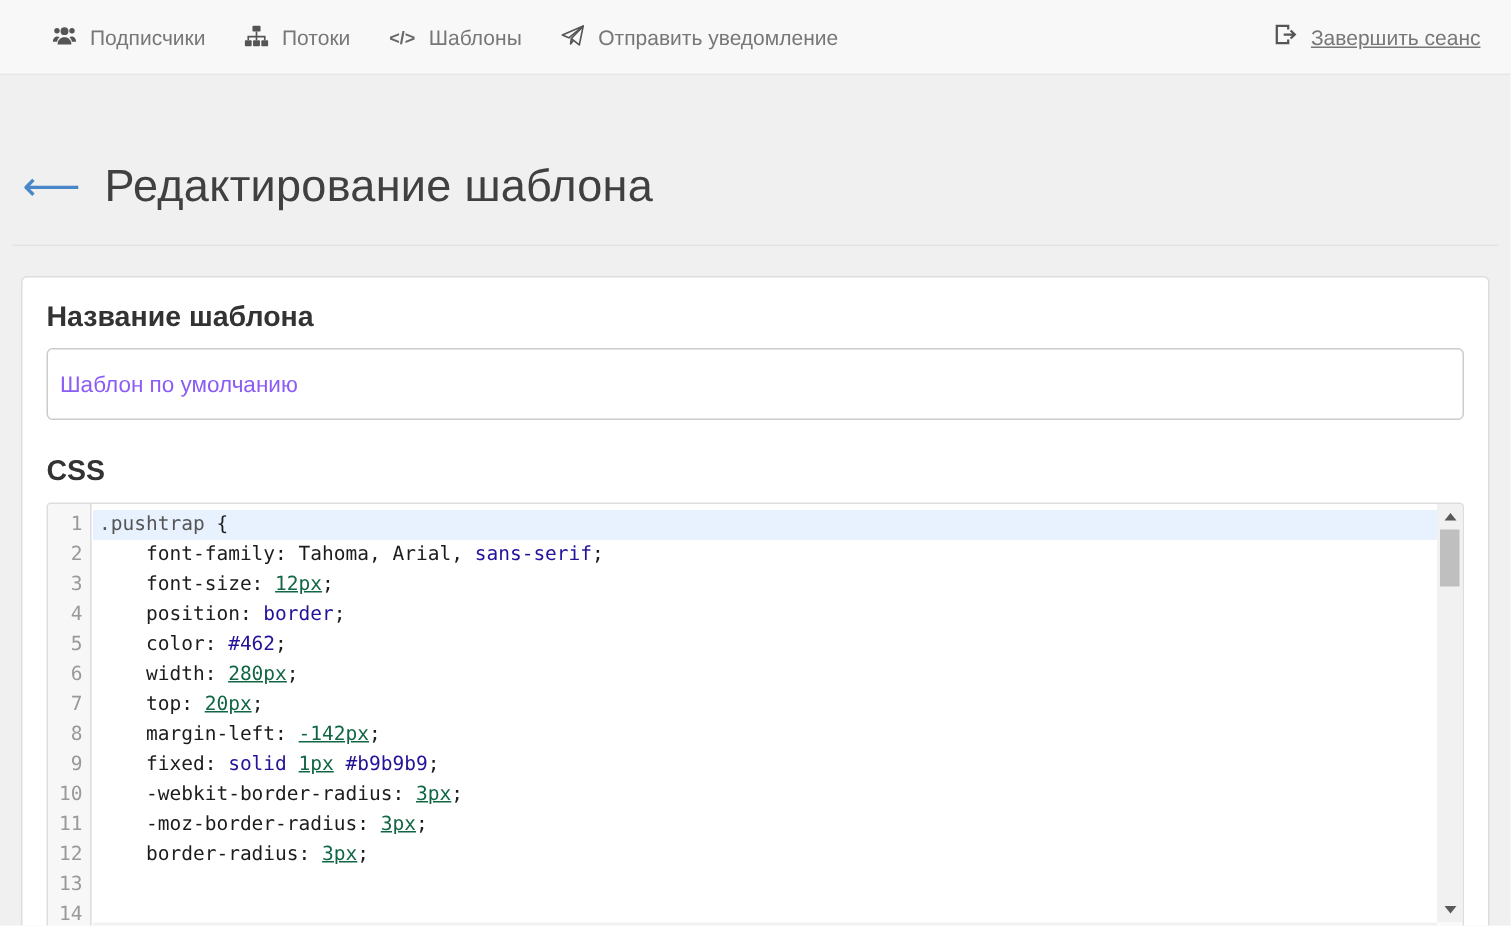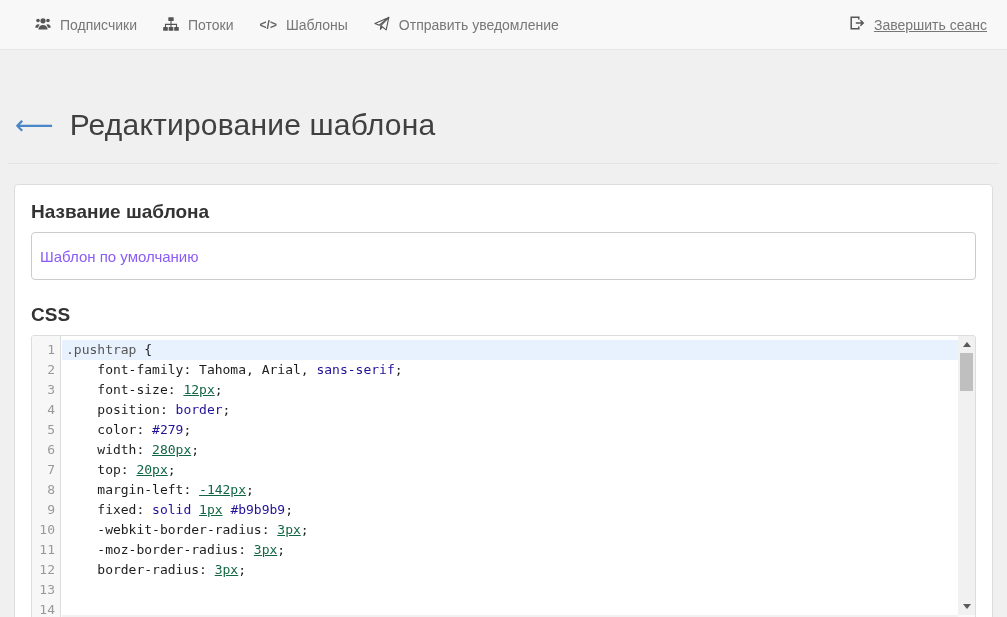--- a/index.html
+++ b/index.html
@@ -206,21 +206,21 @@
         <div class="ln">12</div>
         <div class="ln">13</div>
         <div class="ln">14</div>
         <div class="ln">15</div>
       </div>
     <div class="code">
         <div class="cl active"><span class="tok-qualifier">.pushtrap</span><span class="tok-plain"> {</span></div>
         <div class="cl"><span class="tok-plain">    font-family: Tahoma, Arial, </span><span class="tok-atom">sans-serif</span><span class="tok-plain">;</span></div>
         <div class="cl"><span class="tok-plain">    font-size: </span><span class="tok-number">12px</span><span class="tok-plain">;</span></div>
         <div class="cl"><span class="tok-plain">    position: </span><span class="tok-atom">border</span><span class="tok-plain">;</span></div>
-        <div class="cl"><span class="tok-plain">    color: </span><span class="tok-atom">#279</span><span class="tok-plain">;</span></div>
+        <div class="cl"><span class="tok-plain">    color: </span><span class="tok-atom">#462</span><span class="tok-plain">;</span></div>
         <div class="cl"><span class="tok-plain">    width: </span><span class="tok-number">280px</span><span class="tok-plain">;</span></div>
         <div class="cl"><span class="tok-plain">    top: </span><span class="tok-number">20px</span><span class="tok-plain">;</span></div>
         <div class="cl"><span class="tok-plain">    margin-left: </span><span class="tok-number">-142px</span><span class="tok-plain">;</span></div>
         <div class="cl"><span class="tok-plain">    fixed: </span><span class="tok-atom">solid</span><span class="tok-plain"> </span><span class="tok-number">1px</span><span class="tok-plain"> </span><span class="tok-atom">#b9b9b9</span><span class="tok-plain">;</span></div>
         <div class="cl"><span class="tok-plain">    -webkit-border-radius: </span><span class="tok-number">3px</span><span class="tok-plain">;</span></div>
         <div class="cl"><span class="tok-plain">    -moz-border-radius: </span><span class="tok-number">3px</span><span class="tok-plain">;</span></div>
         <div class="cl"><span class="tok-plain">    border-radius: </span><span class="tok-number">3px</span><span class="tok-plain">;</span></div>
         <div class="cl"></div>
       </div>
 

